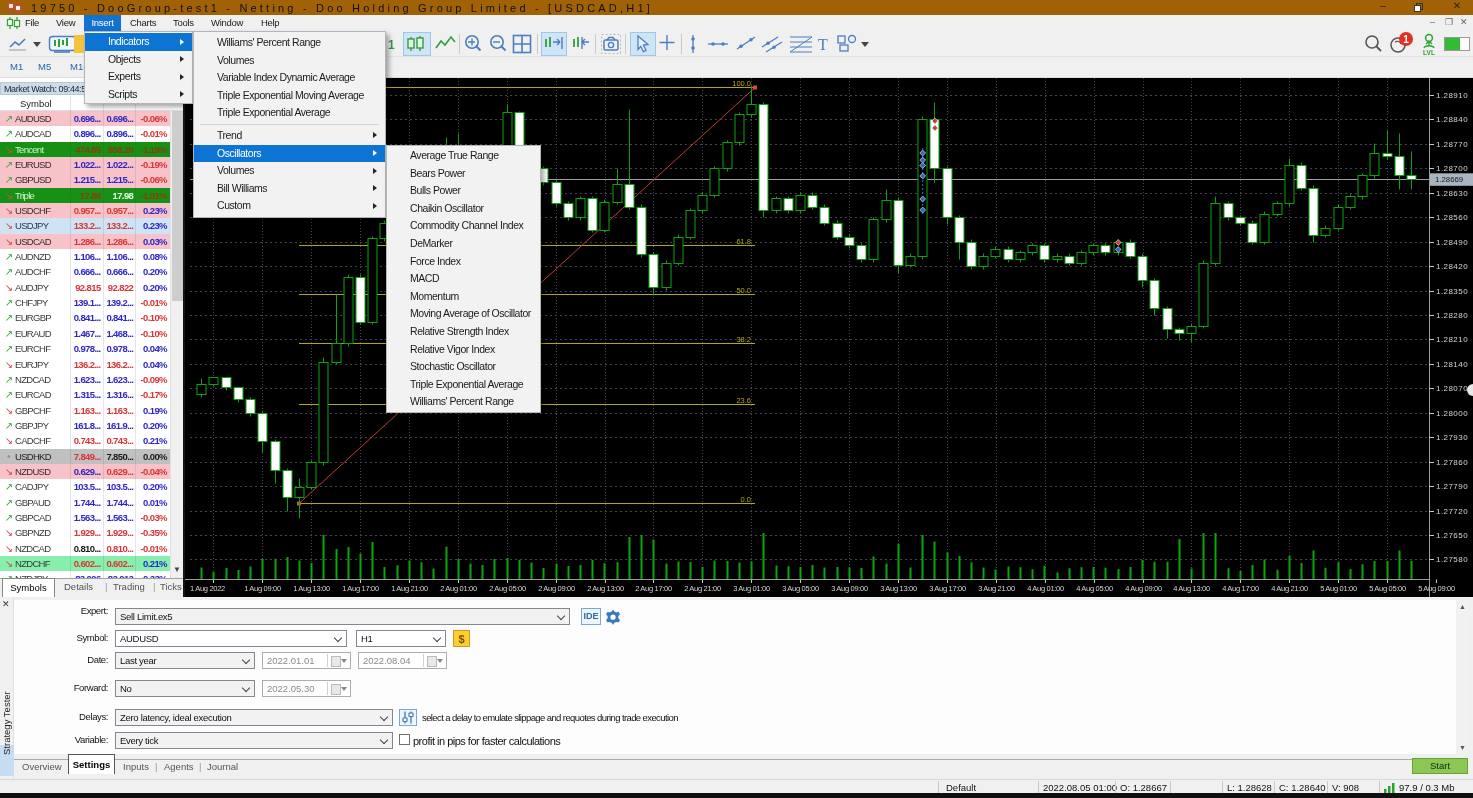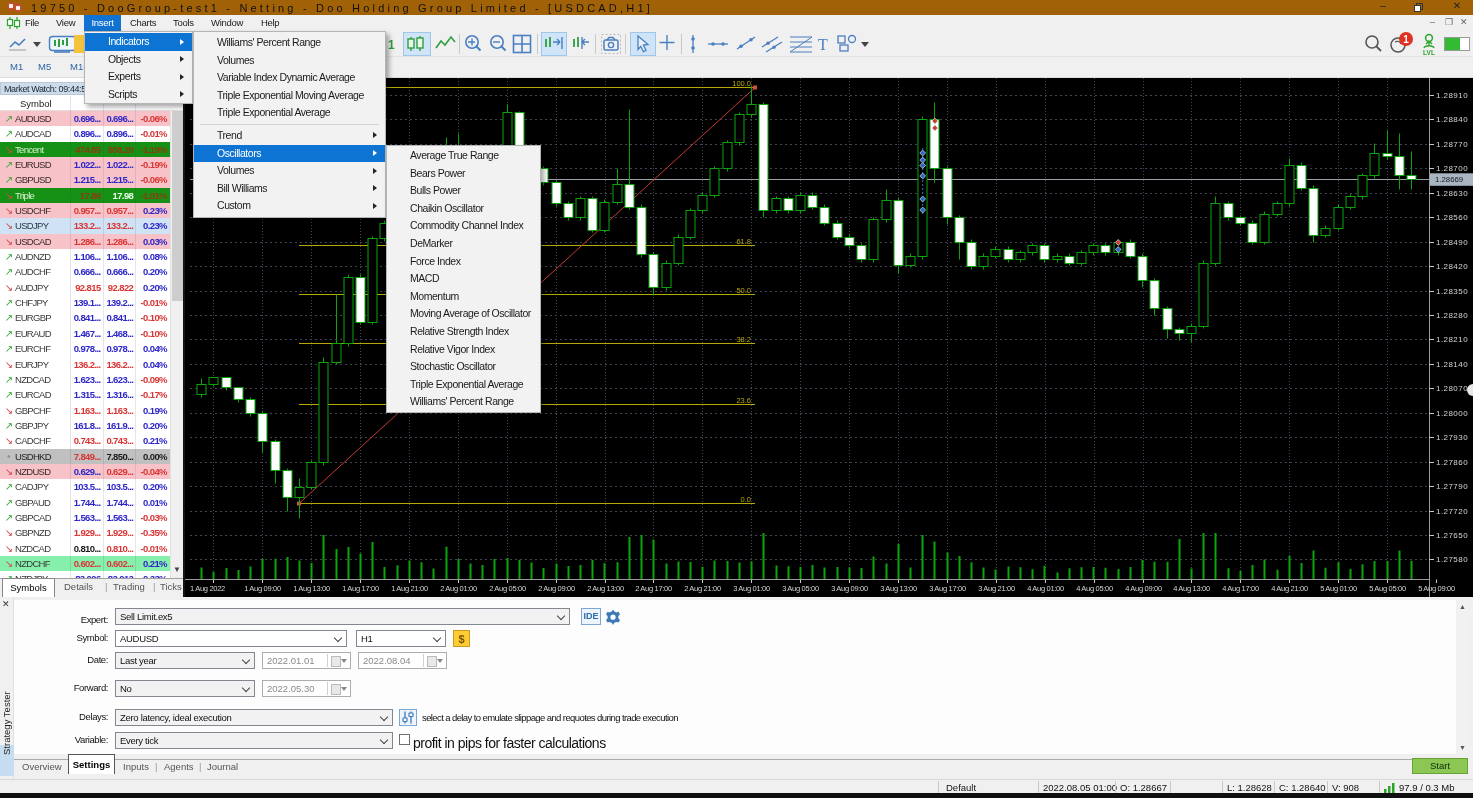--- a/index.html
+++ b/index.html
@@ -577,21 +577,21 @@
  </div>
 </div>
 
 <div class="abs tester">
  <div class="twhite"></div>
  <div class="tstrip">
   <div style="position:absolute;left:2px;top:2px;font-size:9px;color:#333">✕</div>
   <div style="position:absolute;left:0;top:148px;width:14px;height:31px;background:#c6dcf0"></div>
       <div class="vtext">Strategy Tester</div>
  </div>
- <span class="lbl" style="left:38px;top:17px">Expert:</span>
+ <span class="lbl" style="left:38px;top:8px">Expert:</span>
  <div class="combo" style="left:115px;top:11px;width:455px">Sell Limit.ex5<span class="da"></span></div>
  <div style="position:absolute;left:581px;top:11px;width:20px;height:17px;border:1px solid #7aa7d4;background:#eef4fb;color:#2d6da8;font-size:9px;text-align:center;line-height:15px;font-weight:bold">IDE</div>
  <svg width="18" height="18" viewBox="0 0 18 18" style="position:absolute;left:604px;top:11px">
   <path d="M9 1.5l1.2 2.1a5.6 5.6 0 0 1 2 .8l2.3-.6 1.5 2.6-1.7 1.7a5.6 5.6 0 0 1 0 2.2l1.7 1.7-1.5 2.6-2.3-.6a5.6 5.6 0 0 1-2 .8L9 16.9l-1.2-2.1a5.6 5.6 0 0 1-2-.8l-2.3.6-1.5-2.6 1.7-1.7a5.6 5.6 0 0 1 0-2.2L2 6.4l1.5-2.6 2.3.6a5.6 5.6 0 0 1 2-.8z" fill="#3c7ab8"></path>
   <circle cx="9" cy="9.2" r="2.6" fill="#fdfdfd"></circle>
  </svg>
  <span class="lbl" style="left:38px;top:35px">Symbol:</span>
  <div class="combo" style="left:115px;top:33px;width:232px;background:#fff">AUDUSD<span class="da"></span></div>
  <div class="combo" style="left:356px;top:33px;width:90px;background:#fff">H1<span class="da"></span></div>
  <div style="position:absolute;left:453px;top:33px;width:17px;height:17px;background:#ffcc33;border:1px solid #c89a20;color:#7a5500;font-size:11px;font-weight:bold;text-align:center;line-height:16px">$</div>
@@ -608,21 +608,21 @@
   <svg width="16" height="15" viewBox="0 0 16 15">
         <path d="M5 1.5v12M11 1.5v12" stroke="#3c7ab8" stroke-width="1.3"></path>
         <rect x="3" y="8" width="4" height="3.5" rx="0.5" fill="#fff" stroke="#3c7ab8" stroke-width="1.2"></rect>
         <rect x="9" y="3" width="4" height="3.5" rx="0.5" fill="#fff" stroke="#3c7ab8" stroke-width="1.2"></rect>
       </svg>
  </div>
  <span style="position:absolute;left:422px;top:115px;font-size:9.5px;letter-spacing:-0.6px">select a delay to emulate slippage and requotes during trade execution</span>
  <span class="lbl" style="left:38px;top:137px">Variable:</span>
  <div class="combo" style="left:115px;top:135px;width:278px">Every tick<span class="da"></span></div>
  <div style="position:absolute;left:399px;top:137px;width:11px;height:11px;background:#fff;border:1px solid #707070"></div>
- <span style="position:absolute;left:413px;top:138px;font-size:14px;letter-spacing:-0.5px">profit in pips for faster calculations</span>
+ <span style="position:absolute;left:413px;top:138px;font-size:11px;letter-spacing:-0.5px">profit in pips for faster calculations</span>
  <div class="ttabs">
   <div class="bar"></div>
   <span style="position:absolute;left:22px;top:4px">Overview</span>
   <div class="stab">Settings</div>
   <span style="position:absolute;left:123px;top:4px">Inputs</span>
   <span style="position:absolute;left:155px;top:4px;color:#999">|</span>
   <span style="position:absolute;left:164px;top:4px">Agents</span>
   <span style="position:absolute;left:199px;top:4px;color:#999">|</span>
   <span style="position:absolute;left:207px;top:4px">Journal</span>
   <div class="startbtn">Start</div>

